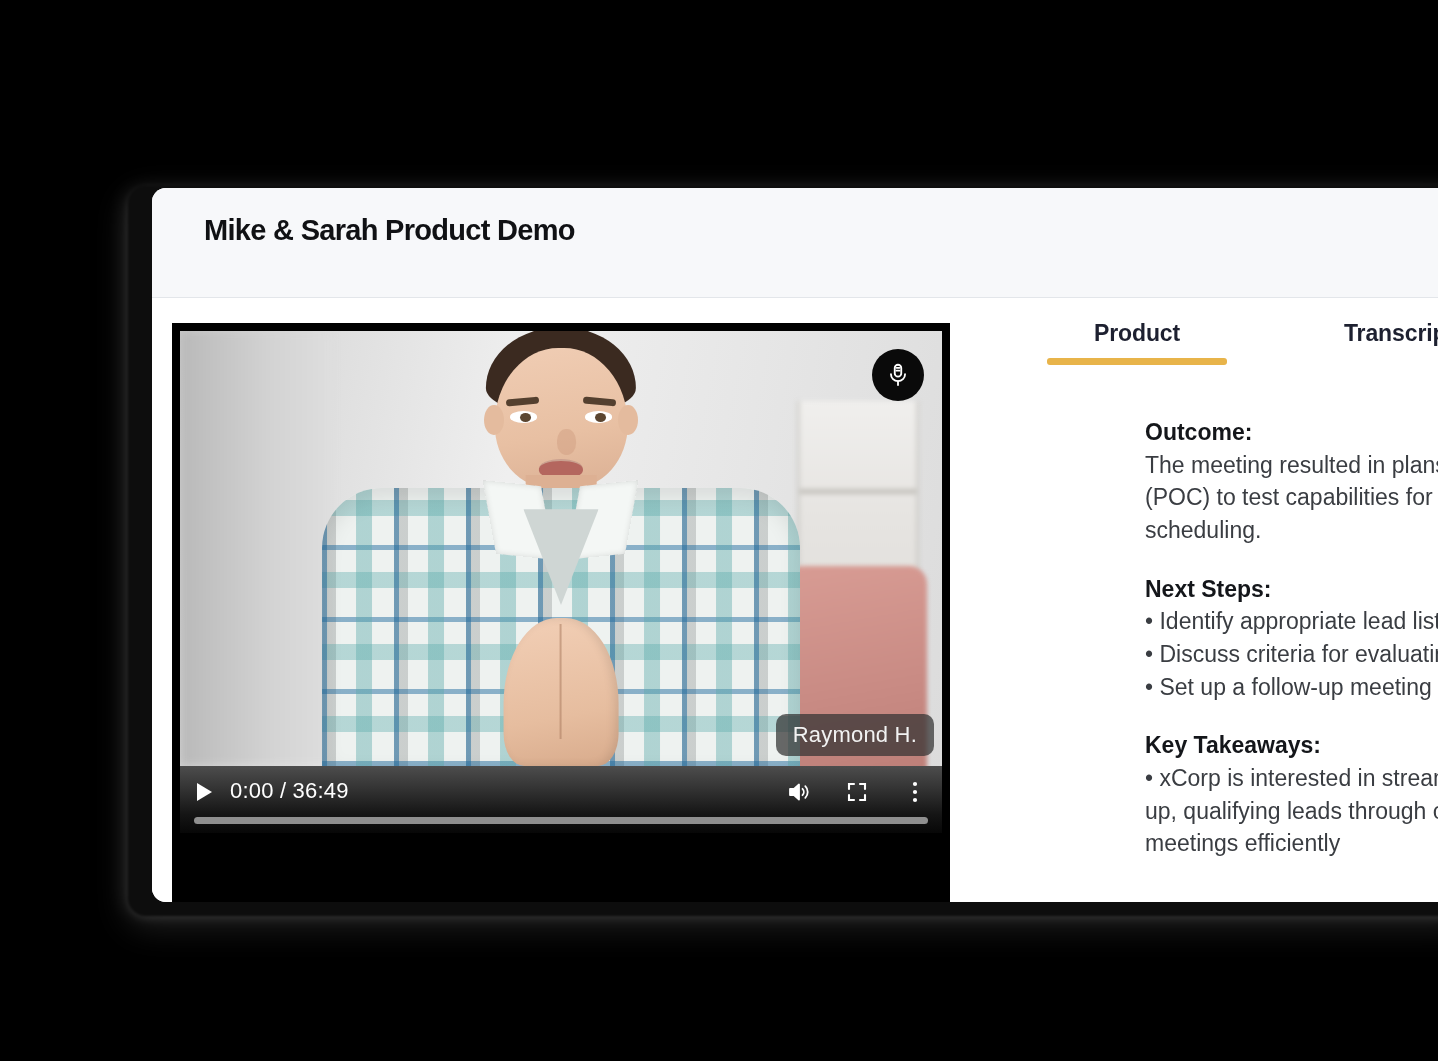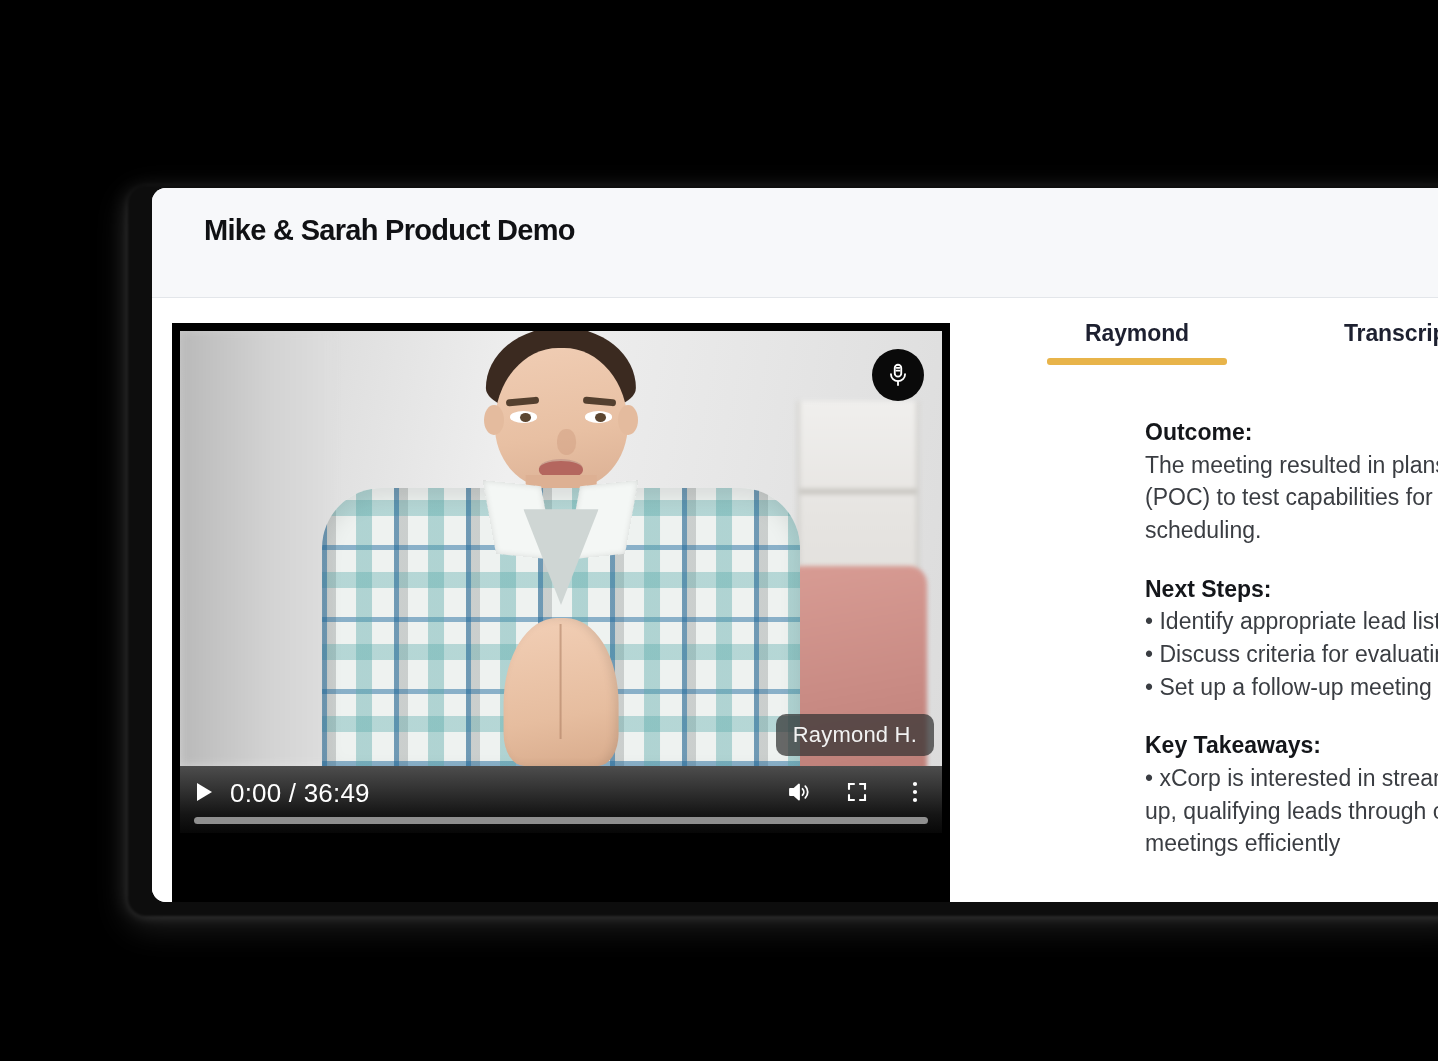--- a/index.html
+++ b/index.html
@@ -357,21 +357,21 @@
     height: 24px;
     display: flex;
     align-items: center;
     justify-content: center;
   }
   .ctrl-time {
     position: absolute;
     left: 50px;
     top: 12px;
     color: #ffffff;
-    font-size: 26px;
+    font-size: 22px;
     font-family: "Liberation Sans", sans-serif;
     letter-spacing: 0.2px;
     white-space: nowrap;
   }
   .ctrl-right {
     position: absolute;
     right: 14px;
     top: 13px;
     display: flex;
     align-items: center;
@@ -571,21 +571,21 @@
             <div class="progress-track"></div>
           </div>
 
         </div>
       </div>
 
       <div class="content-panel">
 
         <div class="tabs">
           <div class="tab t-summary active">
-            <span>Raymond</span>
+            <span>Product</span>
             <span class="underline"></span>
           </div>
           <div class="tab t-transcript">
             <span>Transcript</span>
             
           </div>
 
         </div>
 
         <div class="summary-body">

